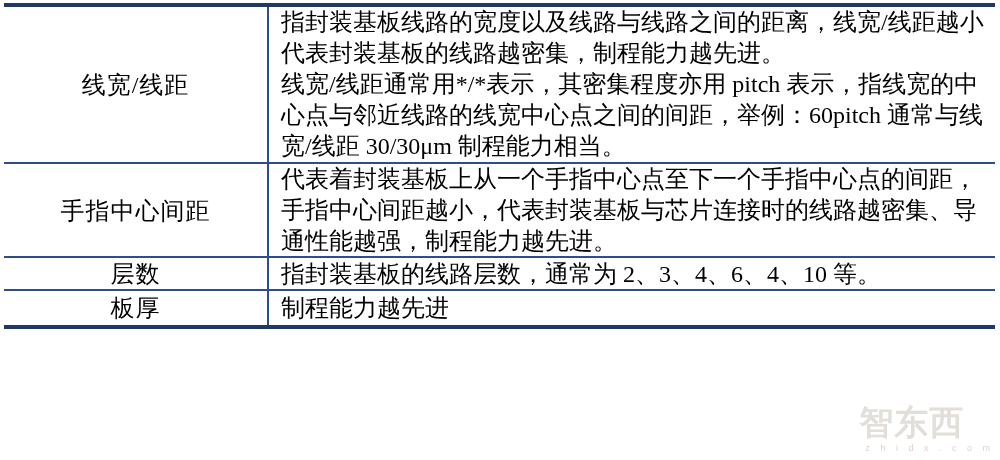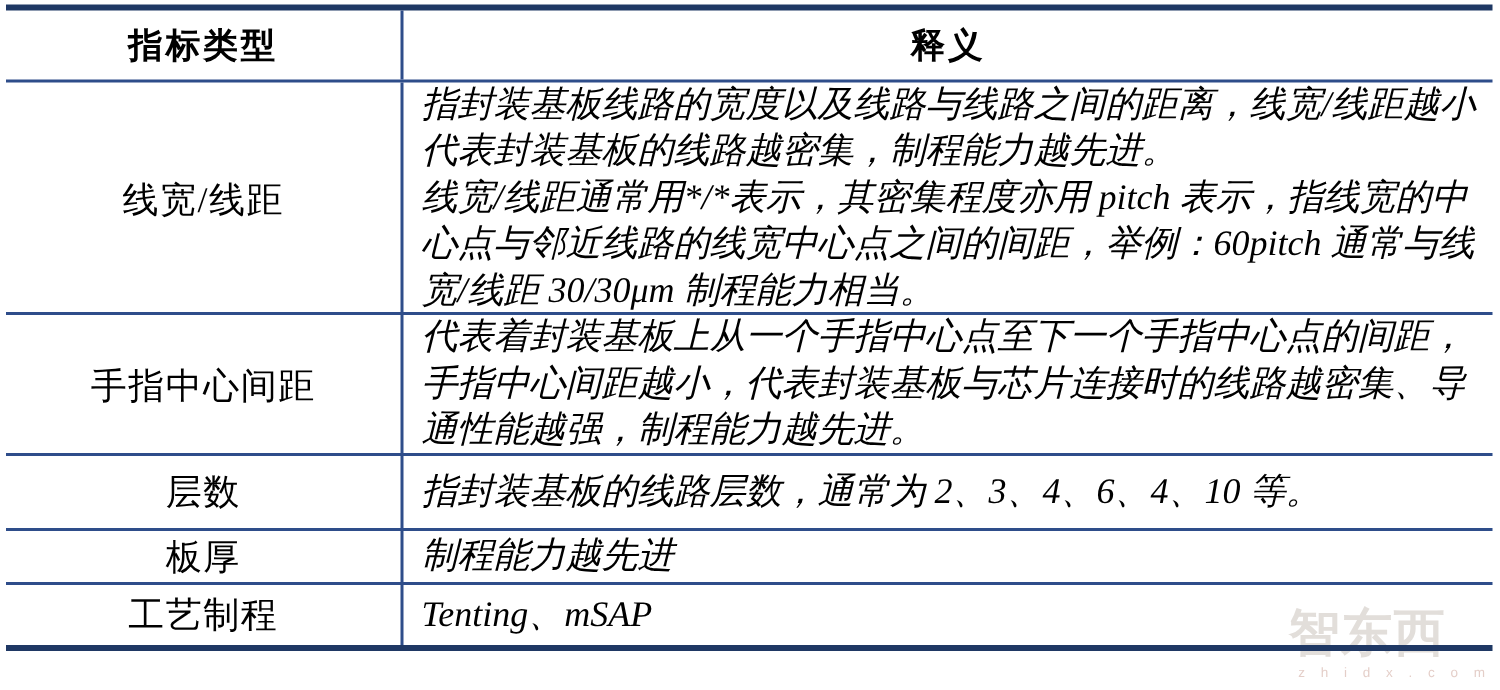--- a/index.html
+++ b/index.html
@@ -19,29 +19,29 @@
   .row + .row{border-top:2px solid #2e4d8a;}
   .cell-term{
     box-sizing:border-box;border-right:2px solid #2e4d8a;
     display:flex;align-items:center;justify-content:center;
     font-size:24px;letter-spacing:1px;
   }
   .cell-def{
     box-sizing:border-box;display:flex;flex-direction:column;justify-content:center;
     padding:0 2px 0 12px;font-size:24px;line-height:31px;
   }
-  .cell-def p{margin:0;font-style:italic;}
+  .cell-def p{margin:0;}
   .header-row .cell-term,.header-row .cell-def{
     font-weight:bold;font-size:23px;letter-spacing:2px;
     align-items:center;justify-content:center;padding:0;
   }
   .h-header{height:46px;}
   .h-r0{height:155px;}
   .h-r1{height:94px;}
-  .h-r2{height:50px;}
+  .h-r2{height:33px;}
   .h-r3{height:36px;}
   .h-r4{height:42px;}
 
   
   .watermark{
     position:absolute;right:6px;bottom:7px;z-index:1;text-align:center;
     user-select:none;pointer-events:none;
   }
   .wm-text{
     font-family:"Liberation Sans","DejaVu Sans",sans-serif;
@@ -53,24 +53,20 @@
     font-size:9px;letter-spacing:4px;color:rgba(205,165,155,0.55);margin-top:1px;margin-left:36px;
   }
 </style>
 </head>
 <body>
 
 <div class="page">
 
   <div class="tbl">
 
-    <div class="row header-row h-header">
-      <div class="cell-term">指标类型</div>
-      <div class="cell-def">释义</div>
-    </div>
 
     <div class="row h-r0">
       <div class="cell-term">线宽/线距</div>
       <div class="cell-def">
         <p>指封装基板线路的宽度以及线路与线路之间的距离，线宽/线距越小代表封装基板的线路越密集，制程能力越先进。</p>
         <p>线宽/线距通常用*/*表示，其密集程度亦用 pitch 表示，指线宽的中心点与邻近线路的线宽中心点之间的间距，举例：60pitch 通常与线宽/线距 30/30μm 制程能力相当。</p>
       </div>
     </div>
 
     <div class="row h-r1">
@@ -87,26 +83,20 @@
       </div>
     </div>
 
     <div class="row h-r3">
       <div class="cell-term">板厚</div>
       <div class="cell-def">
         <p>制程能力越先进</p>
       </div>
     </div>
 
-    <div class="row h-r4">
-      <div class="cell-term">工艺制程</div>
-      <div class="cell-def">
-        <p>Tenting、mSAP</p>
-      </div>
-    </div>
 
   </div>
 
   <div class="watermark">
     <div class="wm-text">智东西</div>
     <div class="wm-sub">z h i d x . c o m</div>
   </div>
 
 </div>
 

